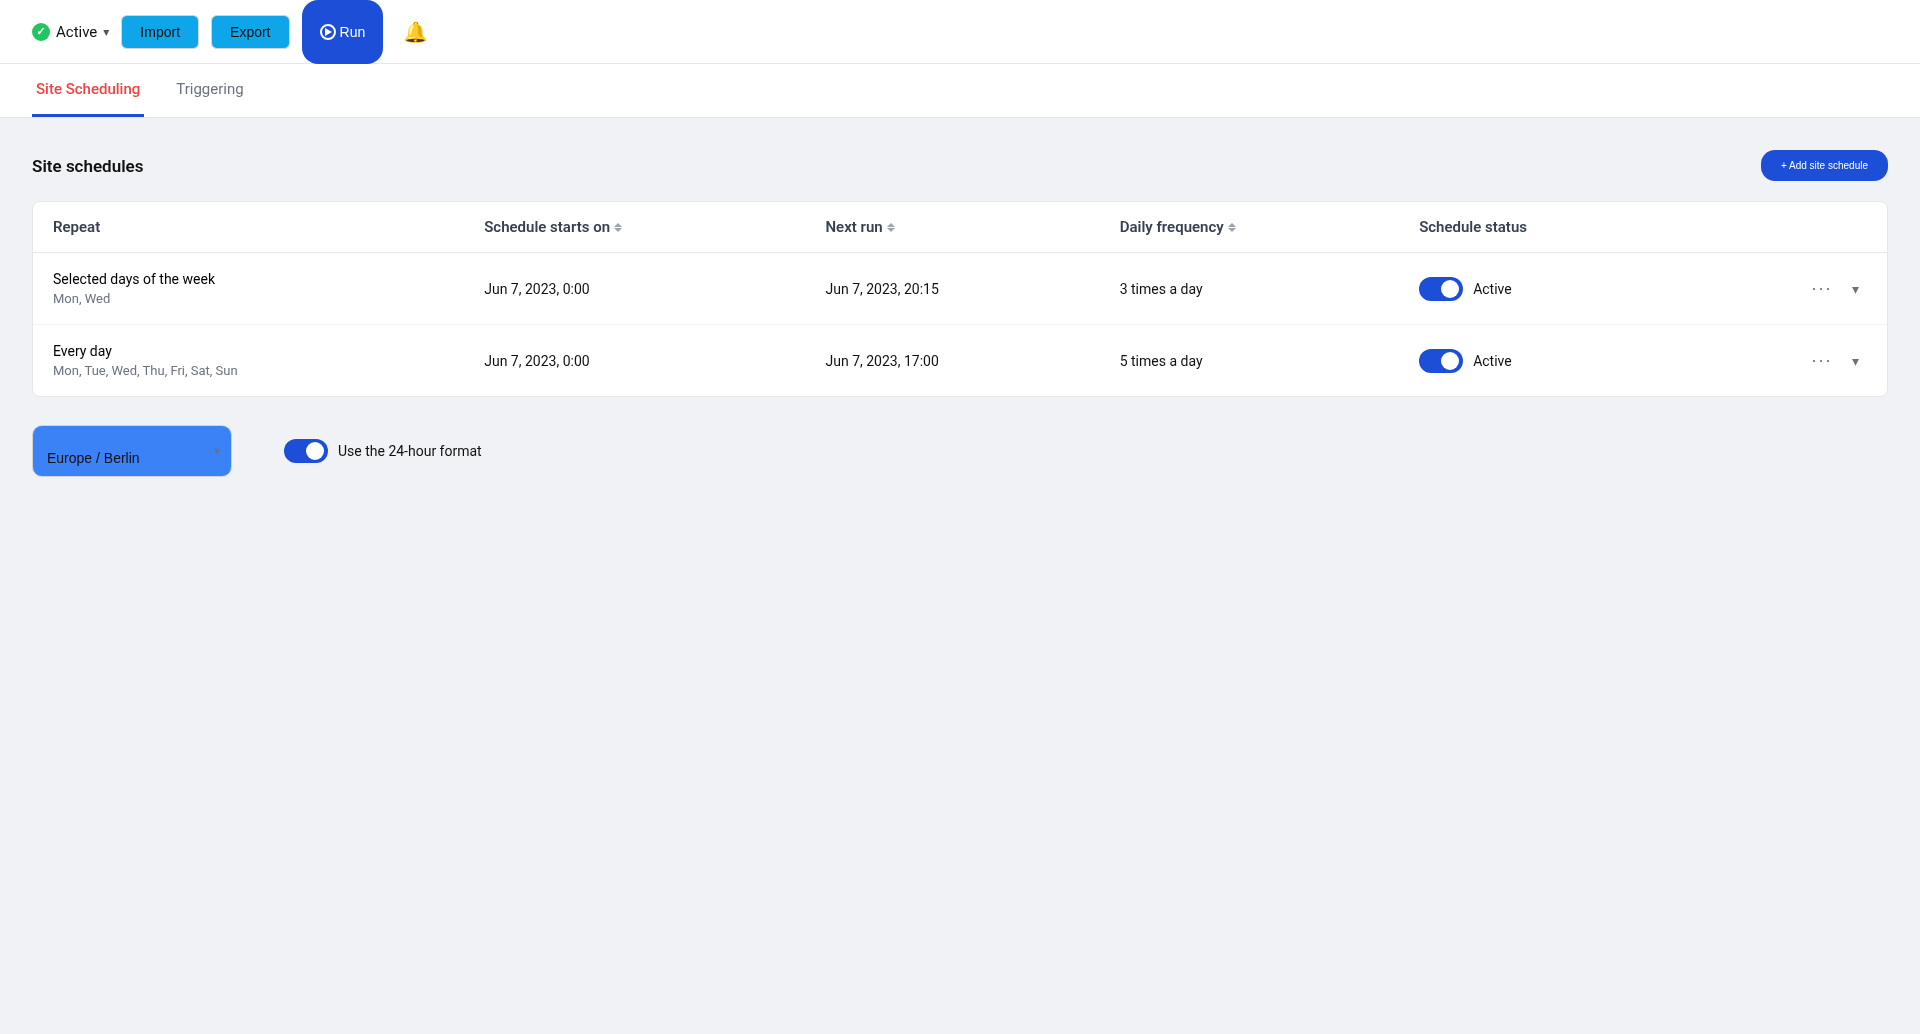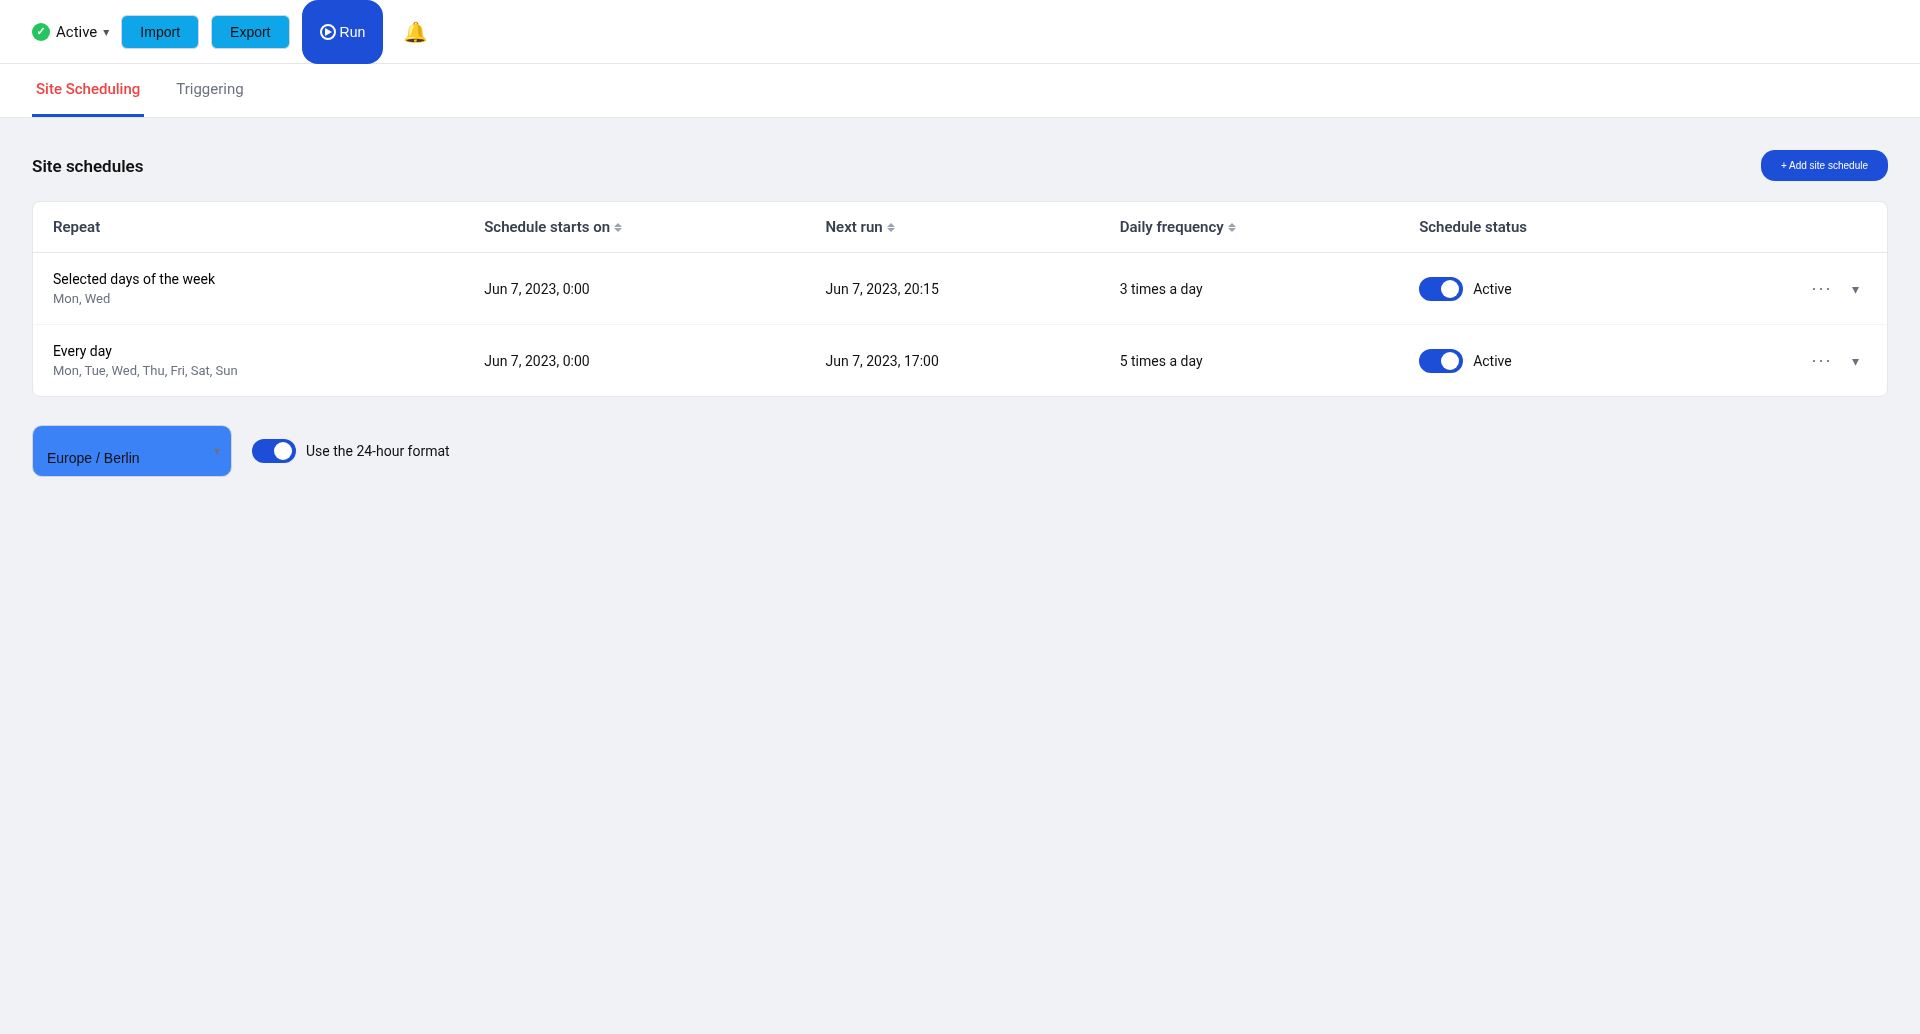--- a/index.html
+++ b/index.html
@@ -333,20 +333,21 @@
       pointer-events: none;
       color: #6b7280;
       font-size: 12px;
     }
 
     
     .format-row {
       display: flex;
       align-items: center;
       gap: 10px;
+      margin-left: 32px;
     }
     .format-label {
       font-size: 14px;
       color: #111;
     }
 
     .col-schedule-status {
       min-width: 200px;
     }
     .col-actions {

